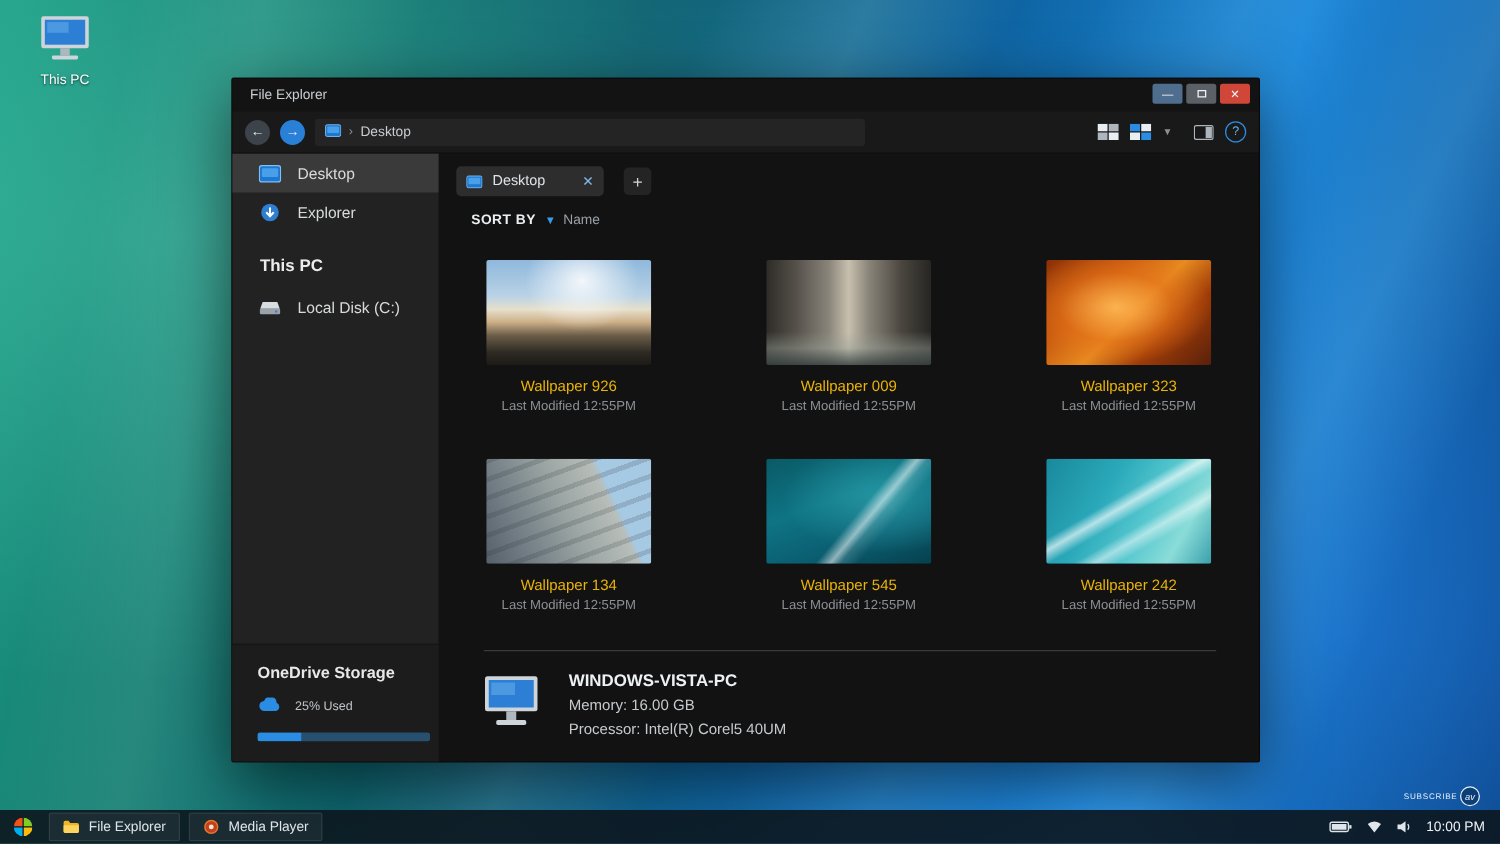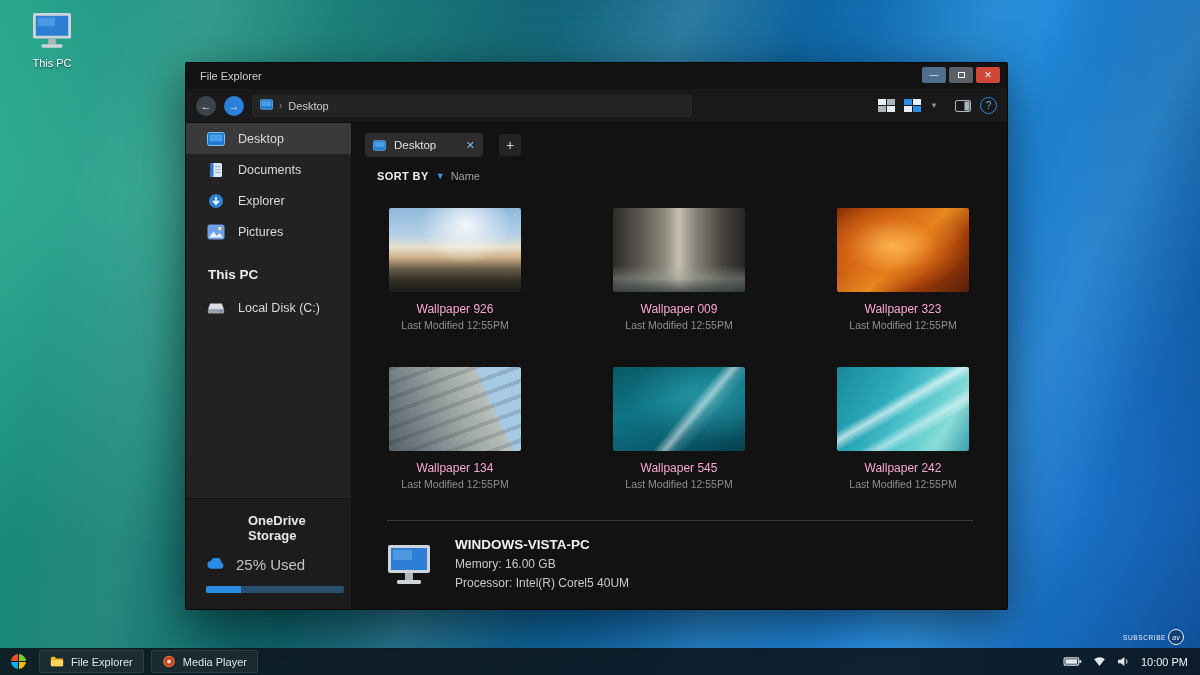--- a/index.html
+++ b/index.html
@@ -51,41 +51,41 @@
 
   
   .sidebar { width:165px; background:#222222; position:relative; flex:none; }
   .side-head { font-size:13.5px; font-weight:bold; color:#ececec; padding:16px 0 10px 22px; }
   .side-head.second { padding-top:20px; }
   .side-item { height:31px; display:flex; align-items:center; gap:12px; padding-left:20px; font-size:12.5px; color:#d8dadc; cursor:pointer; }
   .side-item.active { background:#3a3a3a; }
   .sicon { width:20px; height:17px; display:flex; align-items:center; justify-content:center; flex:none; }
   .sicon svg { width:18px; height:16px; }
   .onedrive { position:absolute; left:0; right:0; bottom:0; background:#1c1c1c; padding:14px 14px 16px 20px; border-top:1px solid #151515; }
-  .od-title { font-size:13px; font-weight:bold; color:#e8e8e8;margin-left:42px; }
-  .od-row { display:flex; align-items:center; gap:9px; margin-top:13px; font-size:15px; color:#c0c4c8; }
+  .od-title { font-size:13px; font-weight:bold; color:#e8e8e8; }
+  .od-row { display:flex; align-items:center; gap:9px; margin-top:13px; font-size:10px; color:#c0c4c8; }
   .od-bar { margin-top:13px; height:7px; width:138px; background:#27506e; border-radius:2px; overflow:hidden; }
   .od-fill { height:100%; background:#2a8ce2; }
 
   
   .main { flex:1; background:#121212; position:relative; overflow:hidden; }
   .tabbar { display:flex; align-items:center; gap:16px; padding:10px 0 0 14px; }
   .tab { width:118px; height:24px; background:#2d2d2d; border-radius:4px; display:flex; align-items:center; gap:8px; padding:0 8px; font-size:11.5px; color:#dfe3e6; cursor:pointer; }
   .tab .ticon svg { width:13px; height:11px; display:block; }
   .tab-close { margin-left:auto; color:#7fb8e8; font-size:11px; cursor:pointer; }
   .newtab { width:22px; height:22px; color:#cfd3d6; font-size:14px; display:flex; align-items:center; justify-content:center; background:#242424; border-radius:4px; cursor:pointer; }
   .sortrow { display:flex; align-items:center; padding:13px 16px 0 26px; font-size:11px; }
   .sort-label { color:#eceff1; font-weight:bold; letter-spacing:.4px; }
   .sort-caret { color:#3a9ae8; font-size:9px; margin:0 6px 0 7px; }
   .sort-value { color:#9aa0a5; }
 
   .file-grid { position:absolute; top:85px; left:0; right:0; display:flex; flex-wrap:wrap; justify-content:center; column-gap:24px; row-gap:36px; }
   .file-item { width:200px; display:flex; flex-direction:column; align-items:center; cursor:pointer; }
   .thumb { width:132px; height:84px; border-radius:2px; }
-  .fname { margin-top:10px; font-size:12px; color:#f9a8d4; }
+  .fname { margin-top:10px; font-size:12px; color:#eab308; }
   .fmod { margin-top:3px; font-size:10.5px; color:#8b9095; }
 
   .th-desert { background:
     radial-gradient(ellipse at 58% 20%, rgba(255,255,255,0.85), transparent 42%),
     linear-gradient(180deg,#8fb8dc 0%,#b8d2e6 34%,#e6e0cc 47%,#cdb088 59%,#6b5d48 72%,#2e2a23 88%,#1d1b17 100%); }
   .th-canyon { background:
     linear-gradient(180deg, transparent 68%, rgba(150,160,150,0.45) 84%, rgba(55,65,65,0.85) 100%),
     linear-gradient(90deg,#2e2c28 0%,#55504a 18%,#8a857a 38%,#c8c0ae 50%,#8a857a 62%,#4a463f 82%,#262522 100%); }
   .th-antelope { background:
     radial-gradient(ellipse at 42% 45%, rgba(255,185,85,0.9), rgba(230,115,25,0.55) 42%, transparent 70%),
@@ -95,21 +95,21 @@
     linear-gradient(245deg,#a6c9e4 0%,#a6c9e4 26%,#b8beba 29%,#9aa4a2 52%,#78838a 74%,#55606a 100%); }
   .th-ocean { background:
     linear-gradient(130deg, transparent 54%, rgba(255,255,255,0.55) 60%, rgba(255,255,255,0.15) 64%, transparent 71%),
     radial-gradient(ellipse at 70% 38%, rgba(60,185,195,0.5), transparent 60%),
     linear-gradient(160deg,#0a5a66 0%,#0e7484 40%,#0a5e70 70%,#06404e 100%); }
   .th-beach { background:
     linear-gradient(150deg, transparent 40%, rgba(255,255,255,0.65) 46%, transparent 53%, transparent 60%, rgba(255,255,255,0.5) 66%, transparent 73%),
     linear-gradient(120deg,#19899c 0%,#2aa9ba 35%,#57c8cf 60%,#8adcd8 80%,#3aa0ac 100%); }
 
   .divider { position:absolute; top:397px; left:36px; right:34px; height:1px; background:#3a3a3a; }
-  .info { position:absolute; left:34px; top:414px; display:flex; gap:22px; align-items:flex-end; }
+  .info { position:absolute; left:34px; top:414px; display:flex; gap:22px; align-items:center; }
   .info-text .pcname { font-size:13.5px; font-weight:bold; color:#eef1f3; }
   .info-text .iline { font-size:12px; color:#c6cacd; margin-top:5px; }
 
   
   .taskbar { position:absolute; left:0; right:0; bottom:0; height:27px; background:rgba(12,22,30,0.9); display:flex; align-items:center; padding-left:5px; gap:7px; }
   .startbtn { width:27px; height:27px; display:flex; align-items:center; justify-content:center; cursor:pointer; }
   .start-logo { width:15px; height:15px; border-radius:50%; overflow:hidden; display:grid; grid-template-columns:1fr 1fr; grid-template-rows:1fr 1fr; gap:1px; background:#0a141c; }
   .start-logo i { display:block; }
   .tb-items { display:flex; align-items:center; gap:7px; }
   .tb-item { height:23px; display:flex; align-items:center; gap:7px; padding:0 10px; background:rgba(255,255,255,0.055); border:1px solid rgba(255,255,255,0.09); font-size:11px; color:#dfe4e8; border-radius:2px; cursor:pointer; }
@@ -202,48 +202,26 @@
               <span class="sicon">
                 <svg viewBox="0 0 18 14">
                   <rect x="0.5" y="0.5" width="17" height="13" rx="2" fill="#1e78d2" stroke="#7cc0f4"></rect>
                   <rect x="2.5" y="2.5" width="13" height="7" rx="1" fill="#4aa0e8"></rect>
                 </svg>
               </span>
               <span class="side-label">Desktop</span>
             </div>
             <div class="side-item">
               <span class="sicon">
-                <svg viewBox="0 0 18 16">
-                  <rect x="3" y="1" width="12" height="14" rx="1.5" fill="#dce8f4"></rect>
-                  <rect x="3" y="1" width="3.5" height="14" rx="1" fill="#2e78c8"></rect>
-                  <rect x="8" y="4" width="5.5" height="1.2" fill="#9fb8d4"></rect>
-                  <rect x="8" y="7" width="5.5" height="1.2" fill="#9fb8d4"></rect>
-                  <rect x="8" y="10" width="5.5" height="1.2" fill="#9fb8d4"></rect>
-                </svg>
-              </span>
-              <span class="side-label">Documents</span>
-            </div>
-            <div class="side-item">
-              <span class="sicon">
                 <svg viewBox="0 0 16 16">
                   <circle cx="8" cy="8" r="7" fill="#2f7fd0"></circle>
                   <path d="M8 4v6M5 7.8l3 3.2 3-3.2" stroke="#fff" stroke-width="1.6" fill="none"></path>
                 </svg>
               </span>
               <span class="side-label">Explorer</span>
-            </div>
-            <div class="side-item">
-              <span class="sicon">
-                <svg viewBox="0 0 18 16">
-                  <rect x="0.5" y="0.5" width="17" height="15" rx="2.5" fill="#6f9fe8"></rect>
-                  <path d="M2 13.5l4.5-6 3.5 4.5 2.5-3 3.5 4.5z" fill="#eaf2fb"></path>
-                  <circle cx="12.8" cy="4.6" r="1.8" fill="#fde38a"></circle>
-                </svg>
-              </span>
-              <span class="side-label">Pictures</span>
             </div>
           </div>
         <div class="side-head second">This PC</div>
         <div>
             <div class="side-item">
               <span class="sicon">
                 <svg viewBox="0 0 20 14">
                   <path d="M3.5 2h13l2.2 6H1.3z" fill="#d8dde2"></path>
                   <rect x="1" y="8" width="18" height="5" rx="1.2" fill="#9aa2aa"></rect>
                   <circle cx="15.5" cy="10.5" r="1.1" fill="#57c"></circle>

